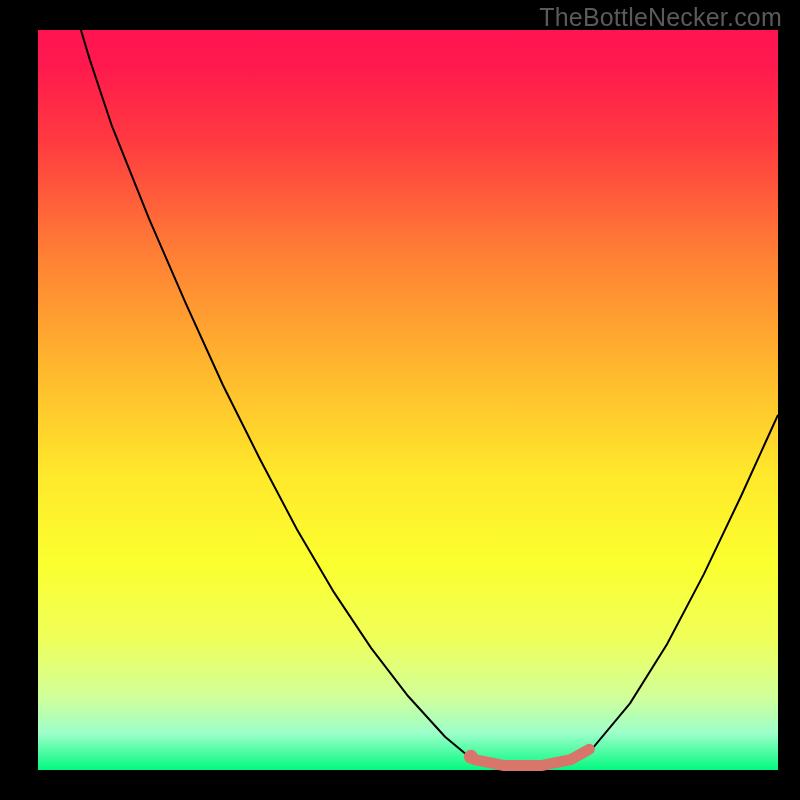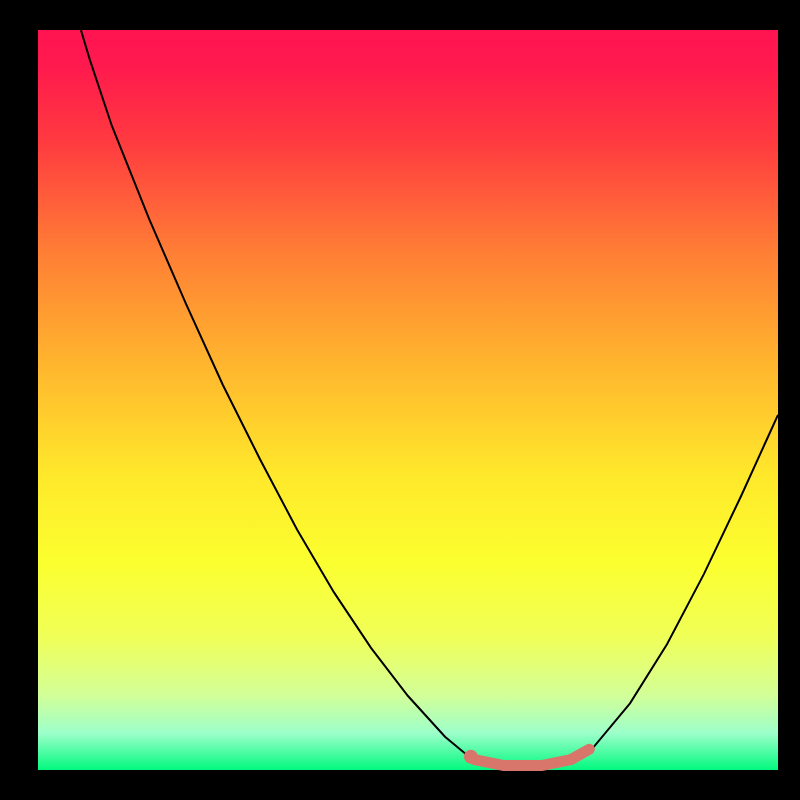--- a/index.html
+++ b/index.html
@@ -27,20 +27,21 @@
     letter-spacing: 0.2px;
   }
   svg {
     display: block;
   }
 </style>
 </head>
 <body>
 
 <div class="container">
+  <div class="watermark">TheBottleNecker.com</div>
   <svg id="chart-svg" width="800" height="800">
     <defs>
       <linearGradient id="bg-grad" x1="0" y1="0" x2="0" y2="1">
           <stop offset="0%" stop-color="#ff1451"></stop>
           <stop offset="5%" stop-color="#ff1a4d"></stop>
           <stop offset="15%" stop-color="#ff3a40"></stop>
           <stop offset="30%" stop-color="#ff7e35"></stop>
           <stop offset="45%" stop-color="#ffb52e"></stop>
           <stop offset="60%" stop-color="#ffe82b"></stop>
           <stop offset="72%" stop-color="#fbff2f"></stop>

